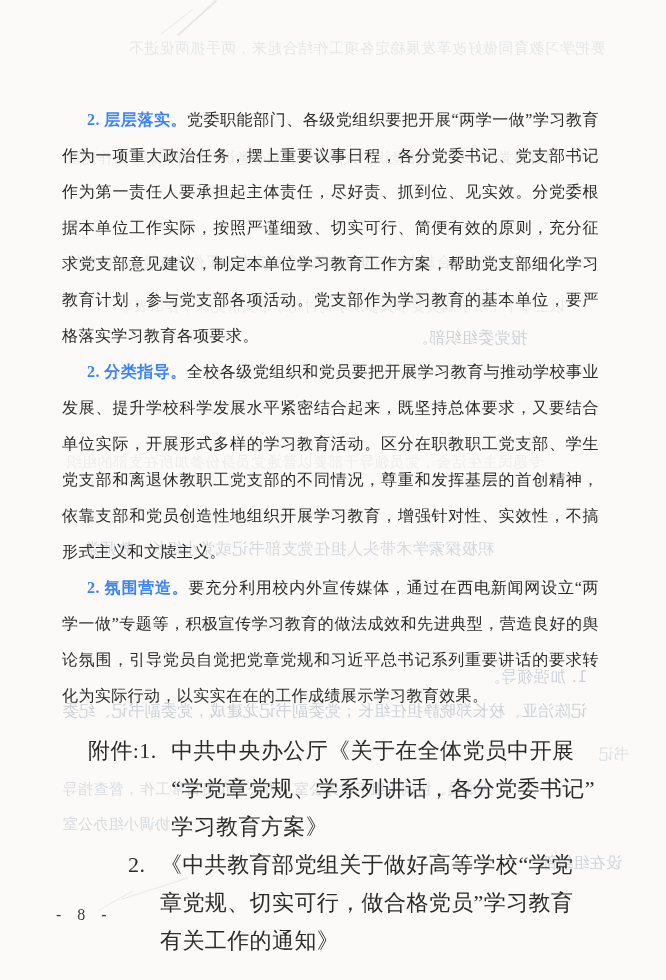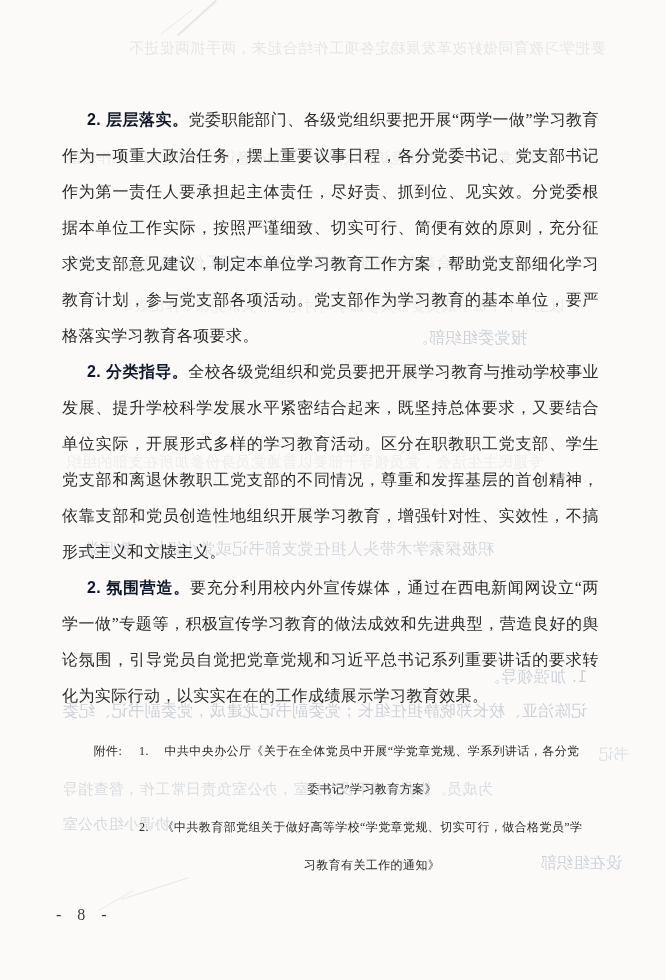--- a/index.html
+++ b/index.html
@@ -34,24 +34,24 @@
 
   .body-text {
     position:absolute; z-index:2;
     left:62px; top:102px; width:537px;
     font-size:16px; line-height:36px;
     letter-spacing:0.4px;
     text-align:justify;
   }
   .para { margin:0; text-indent:25px; }
   .lead {
-    font-family:Liberation Sans, sans-serif;
-    font-weight:bold; color:#0f172a;
+    font-family:Liberation Serif, serif;
+    font-weight:bold; color:#3b82f6;
   }
-  .attachments { margin-top:18px; padding-left:26px; font-size:12px; line-height:38px; text-align:center; }
+  .attachments { margin-top:18px; padding-left:26px; font-size:22px; line-height:38px; text-align:left; }
   .att-row { display:flex; align-items:flex-start; }
   .att-row2 { padding-left:40px; }
   .att-label { flex:0 0 40px; white-space:nowrap; }
   .att-num { flex:0 0 32px; }
   .att-text { width:424px; text-indent:0; }
   .page-number {
     position:absolute; z-index:2;
     left:56px; top:906px;
     font-size:16px; letter-spacing:6px;
     color:#3a3a3a;

